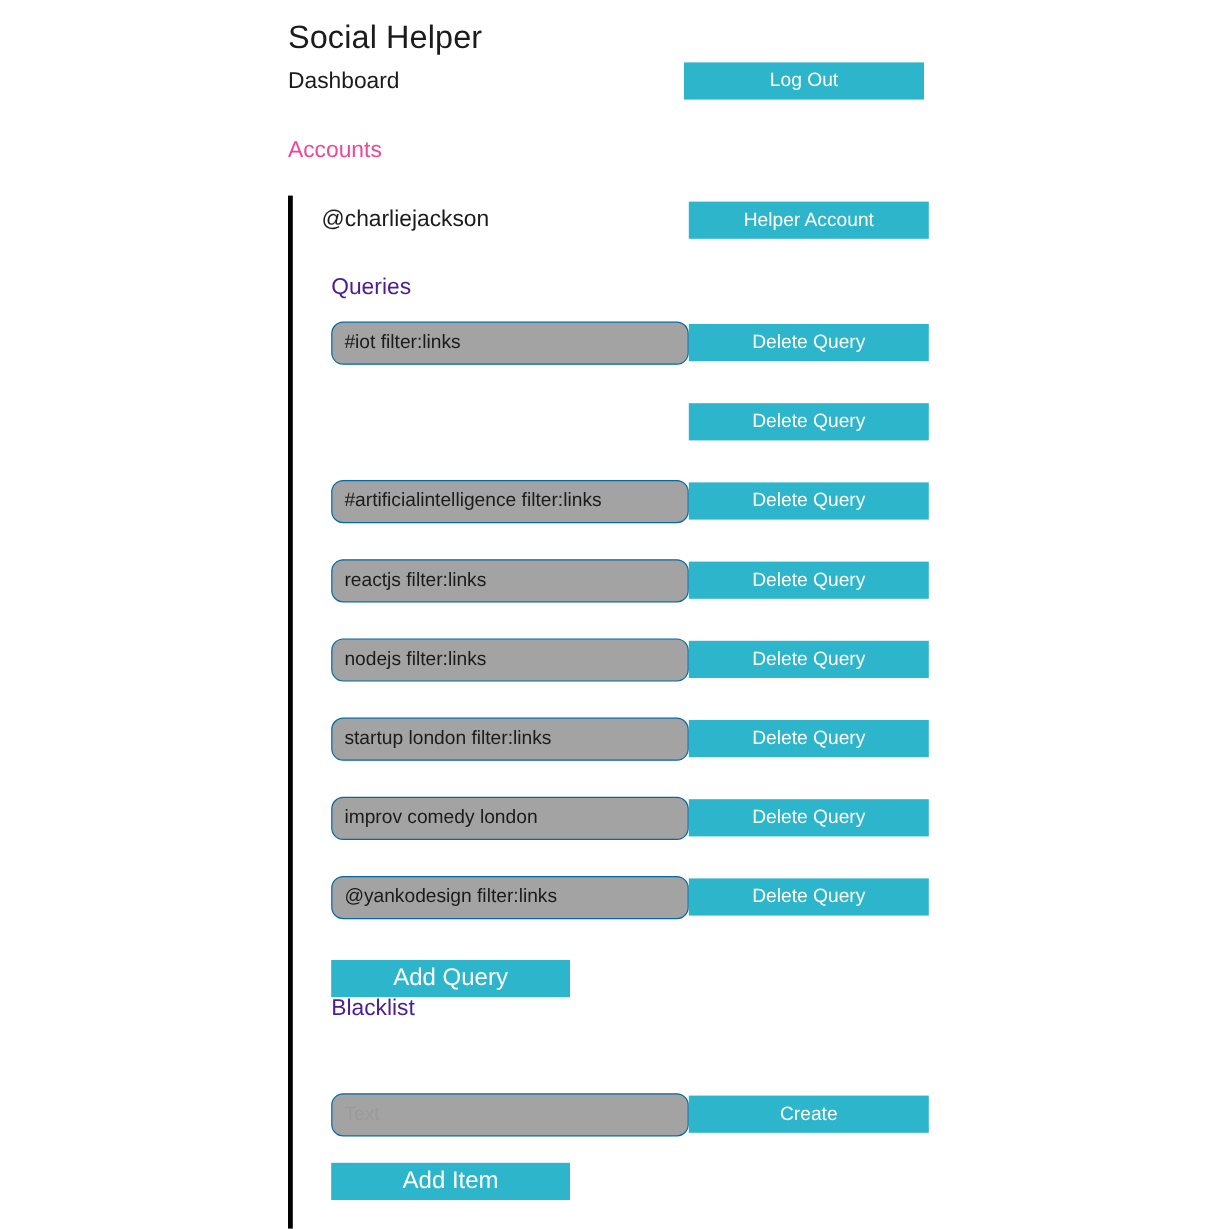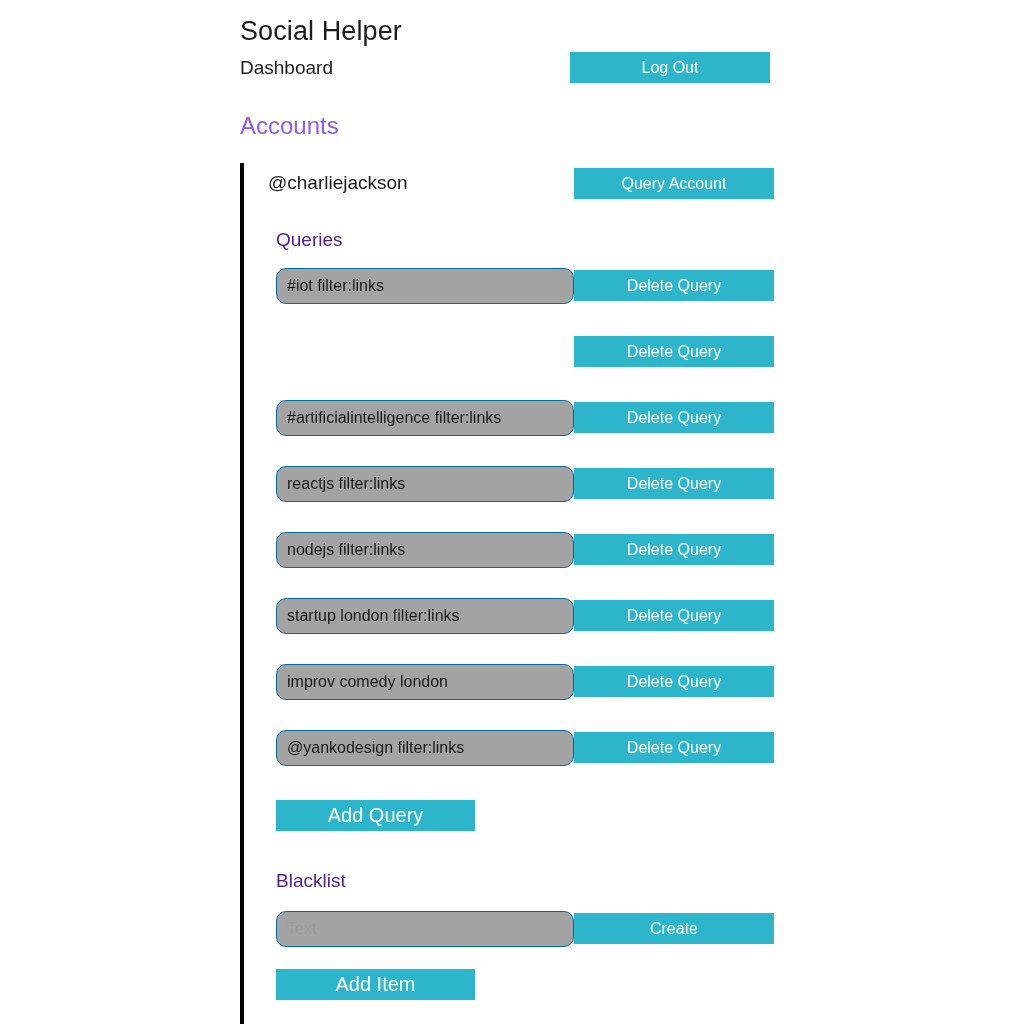--- a/index.html
+++ b/index.html
@@ -43,24 +43,24 @@
     font-size: 19px;
     font-weight: 400;
     line-height: 26px;
     color: #1b1b1b;
     white-space: nowrap;
   }
   .section-heading {
     position: absolute;
     left: 240px;
     top: 113px;
-    font-size: 24px;
+    font-size: 19px;
     font-weight: 400;
     line-height: 26px;
-    color: #8b5cf6;
+    color: #ec4899;
     white-space: nowrap;
     text-align: center;
   }
 
   
   .btn {
     position: absolute;
     background: #2cb5cb;
     color: #ffffff;
     border: none;
@@ -107,21 +107,21 @@
   }
   .sub-heading {
     position: absolute;
     left: 32px;
     font-size: 19px;
     line-height: 26px;
     color: #4c1d95;
     white-space: nowrap;
   }
   #queries-heading { top: 64px; }
-  #blacklist-heading { top: 705px; }
+  #blacklist-heading { top: 665px; }
 
   
   .row {
     position: absolute;
     left: 0;
     width: 560px;
     height: 36px;
   }
   .text-input {
     position: absolute;
@@ -190,21 +190,21 @@
   <div class="page-subtitle">Dashboard</div>
 
   <button class="btn btn-right" id="logout-button">Log Out</button>
 
   <div class="section-heading">Accounts</div>
 
   <div id="account-block">
 
     <div class="acct-handle">@charliejackson</div>
 
-    <button class="btn btn-right" id="remove-account-button" style="left:330px; top:5px;">Query Account</button>
+    <button class="btn btn-right" id="remove-account-button" style="left:330px; top:5px;">Helper Account</button>
 
     <div class="sub-heading" id="queries-heading">Queries</div>
 
     <div id="query-rows">
         <div class="row" style="top: 105px;">
           <input type="text" class="text-input" value="#iot filter:links" style="">
           <button class="row-btn">Delete Query</button>
         </div>
         <div class="row" style="top: 171px;">
           <button class="row-btn">Delete Query</button>

